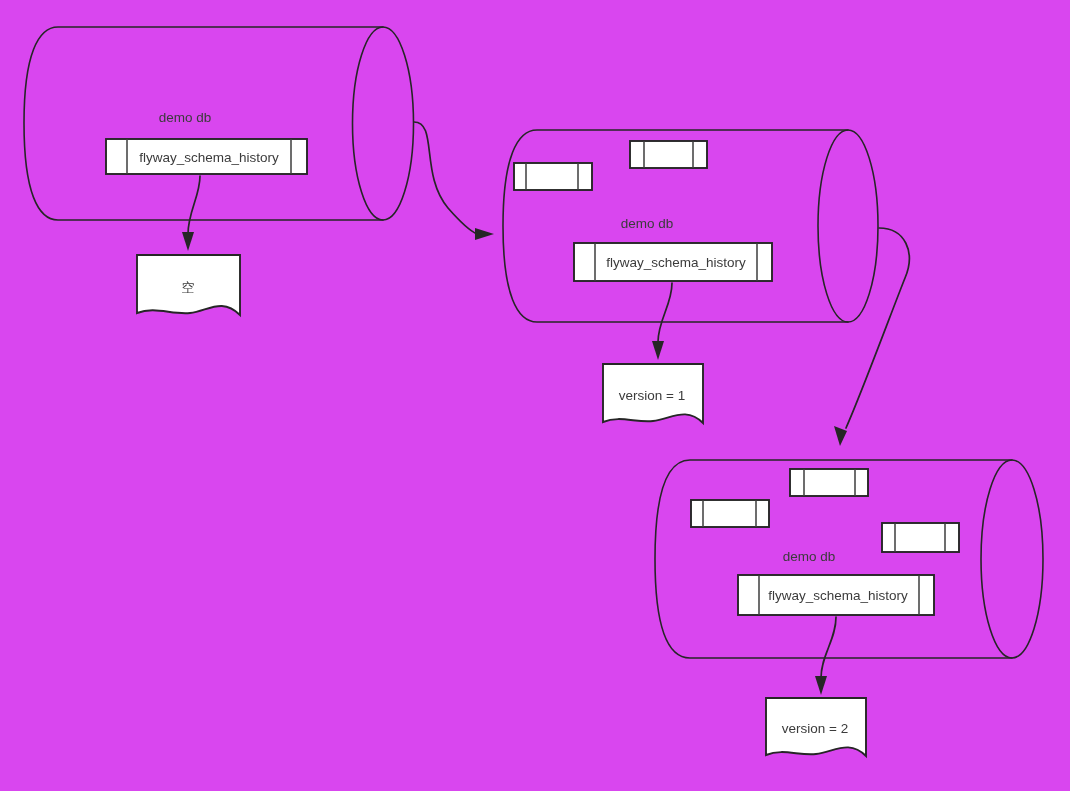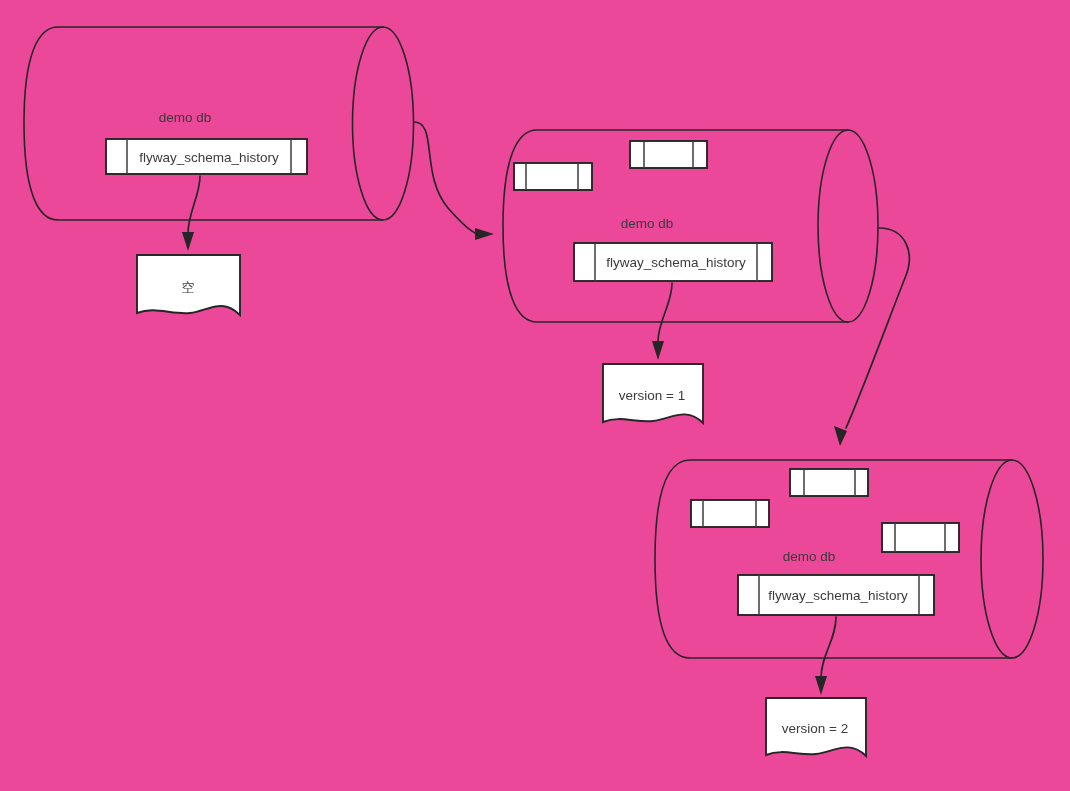--- a/index.html
+++ b/index.html
@@ -7,21 +7,21 @@
     padding: 0;
     background: #ffffff;
   }
   body {
     font-family: "Liberation Sans", sans-serif;
   }
   #canvas-wrap {
     position: relative;
     width: 1070px;
     height: 791px;
-    background: #ec4899;
+    background: #d946ef;
     overflow: hidden;
   }
   svg#diagram {
     display: block;
     width: 1070px;
     height: 791px;
   }
   .stroke {
     fill: none;
     stroke: #262626;

